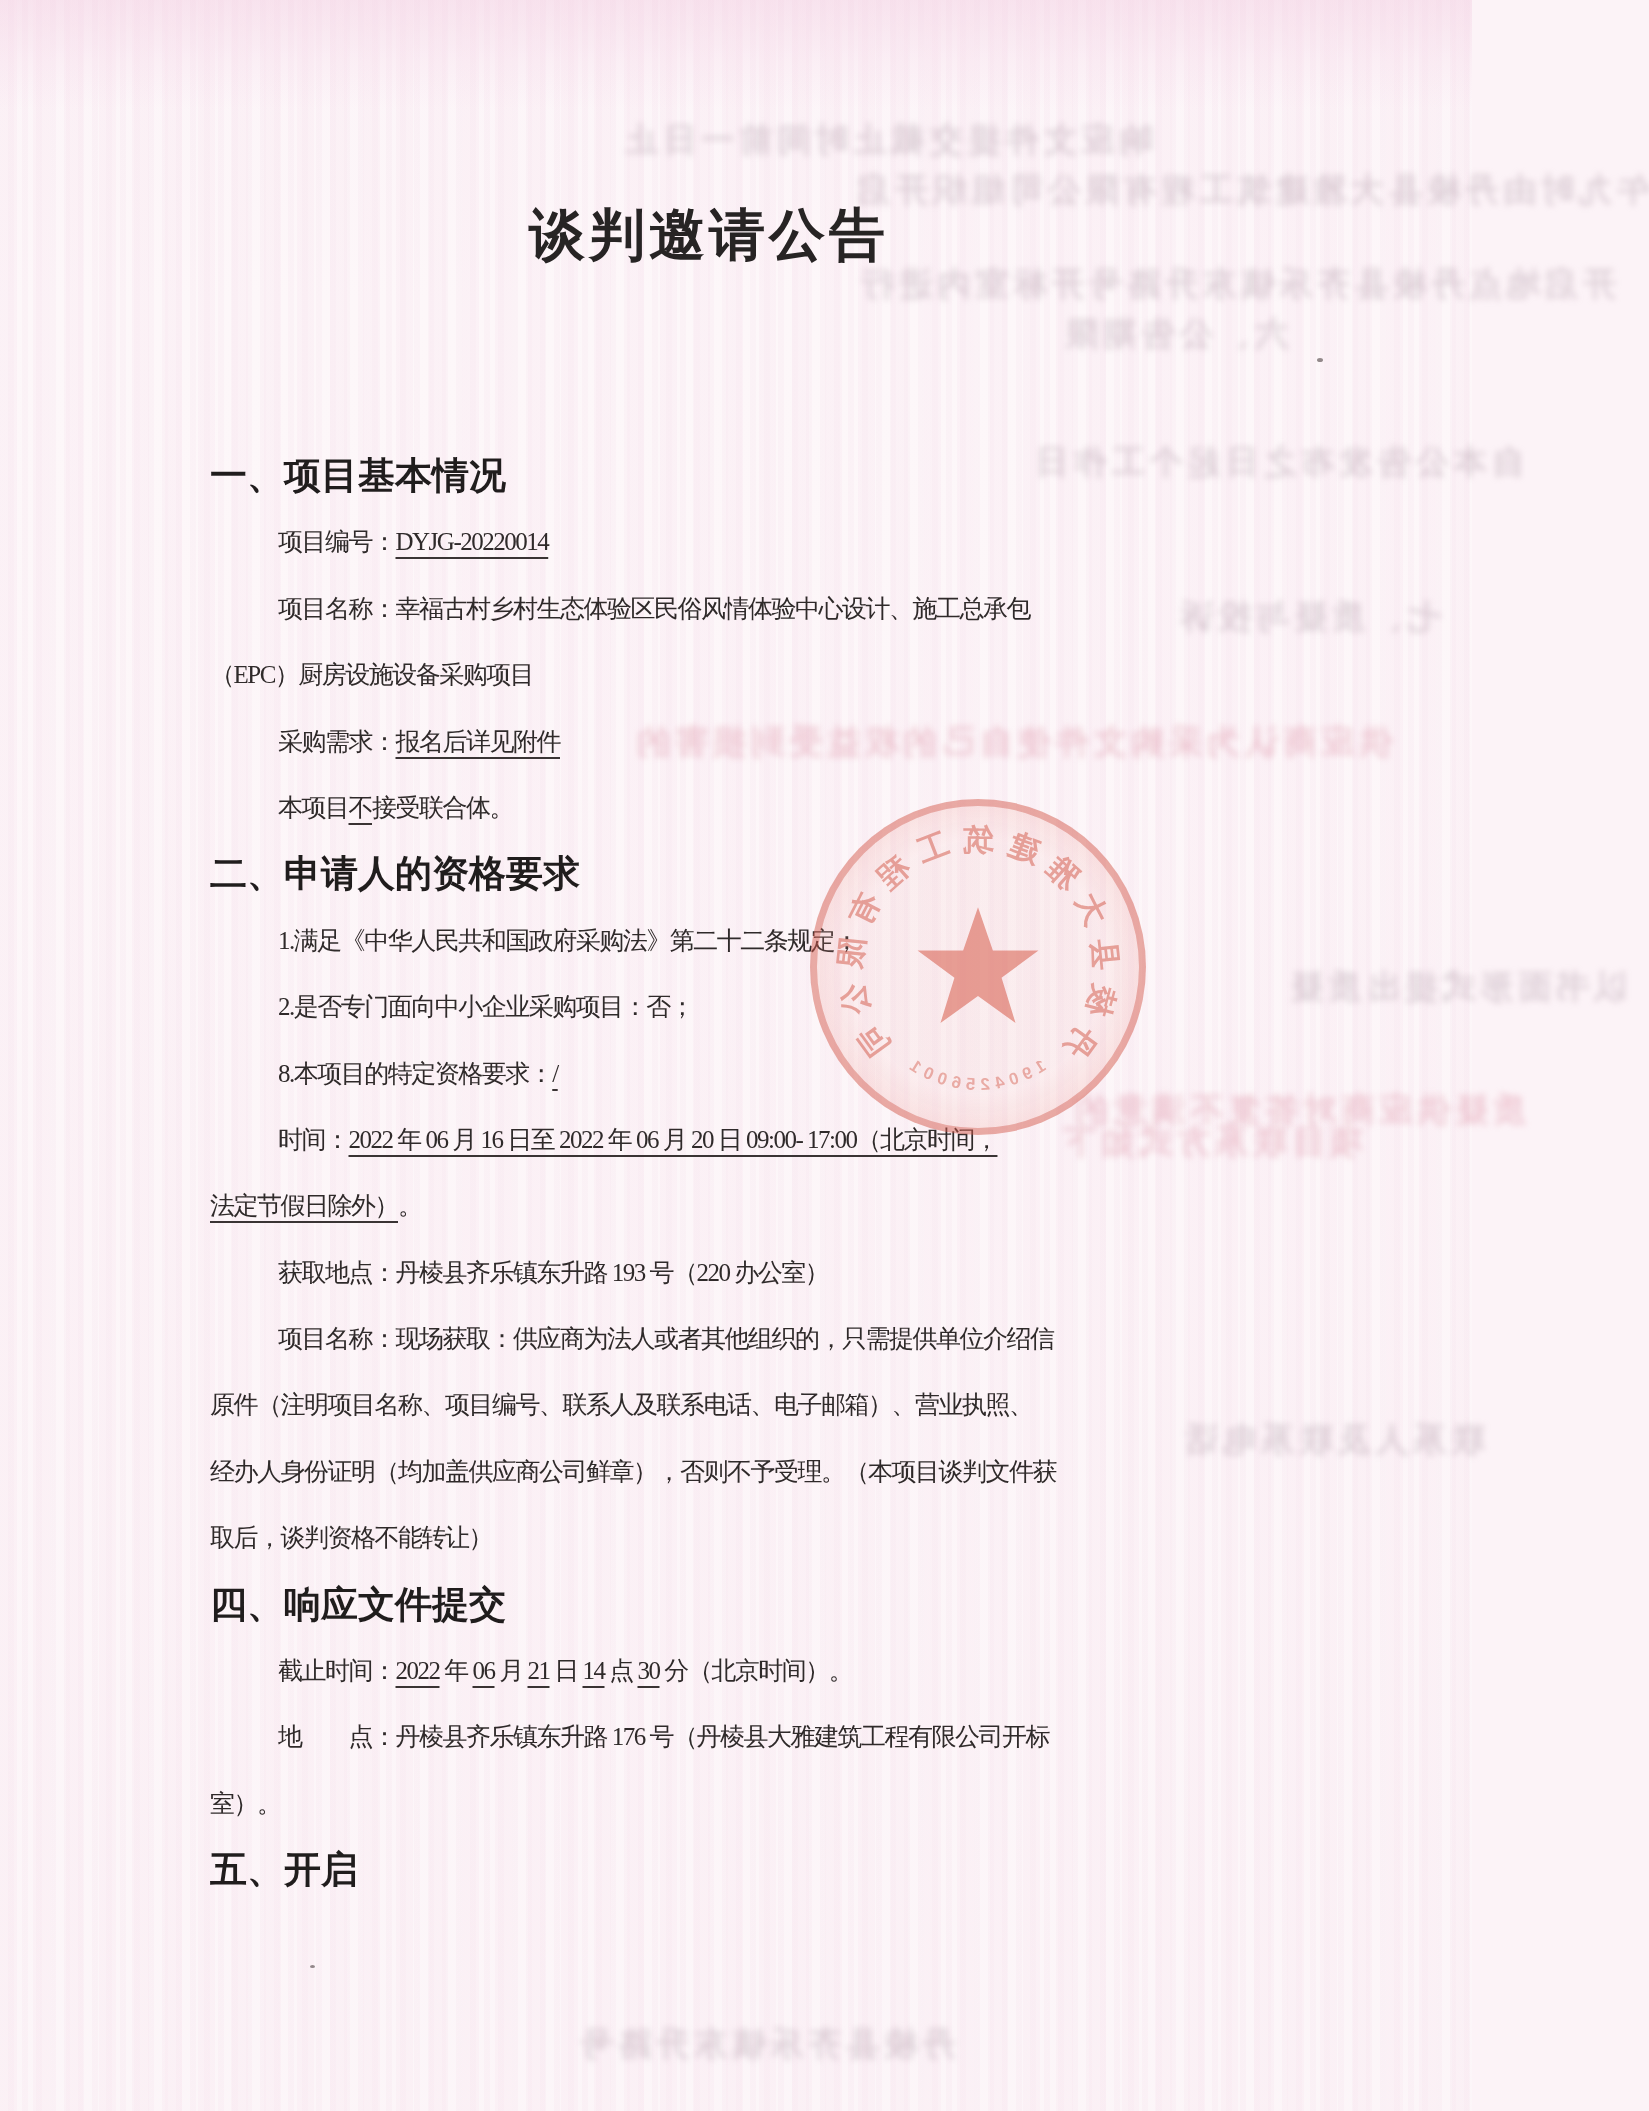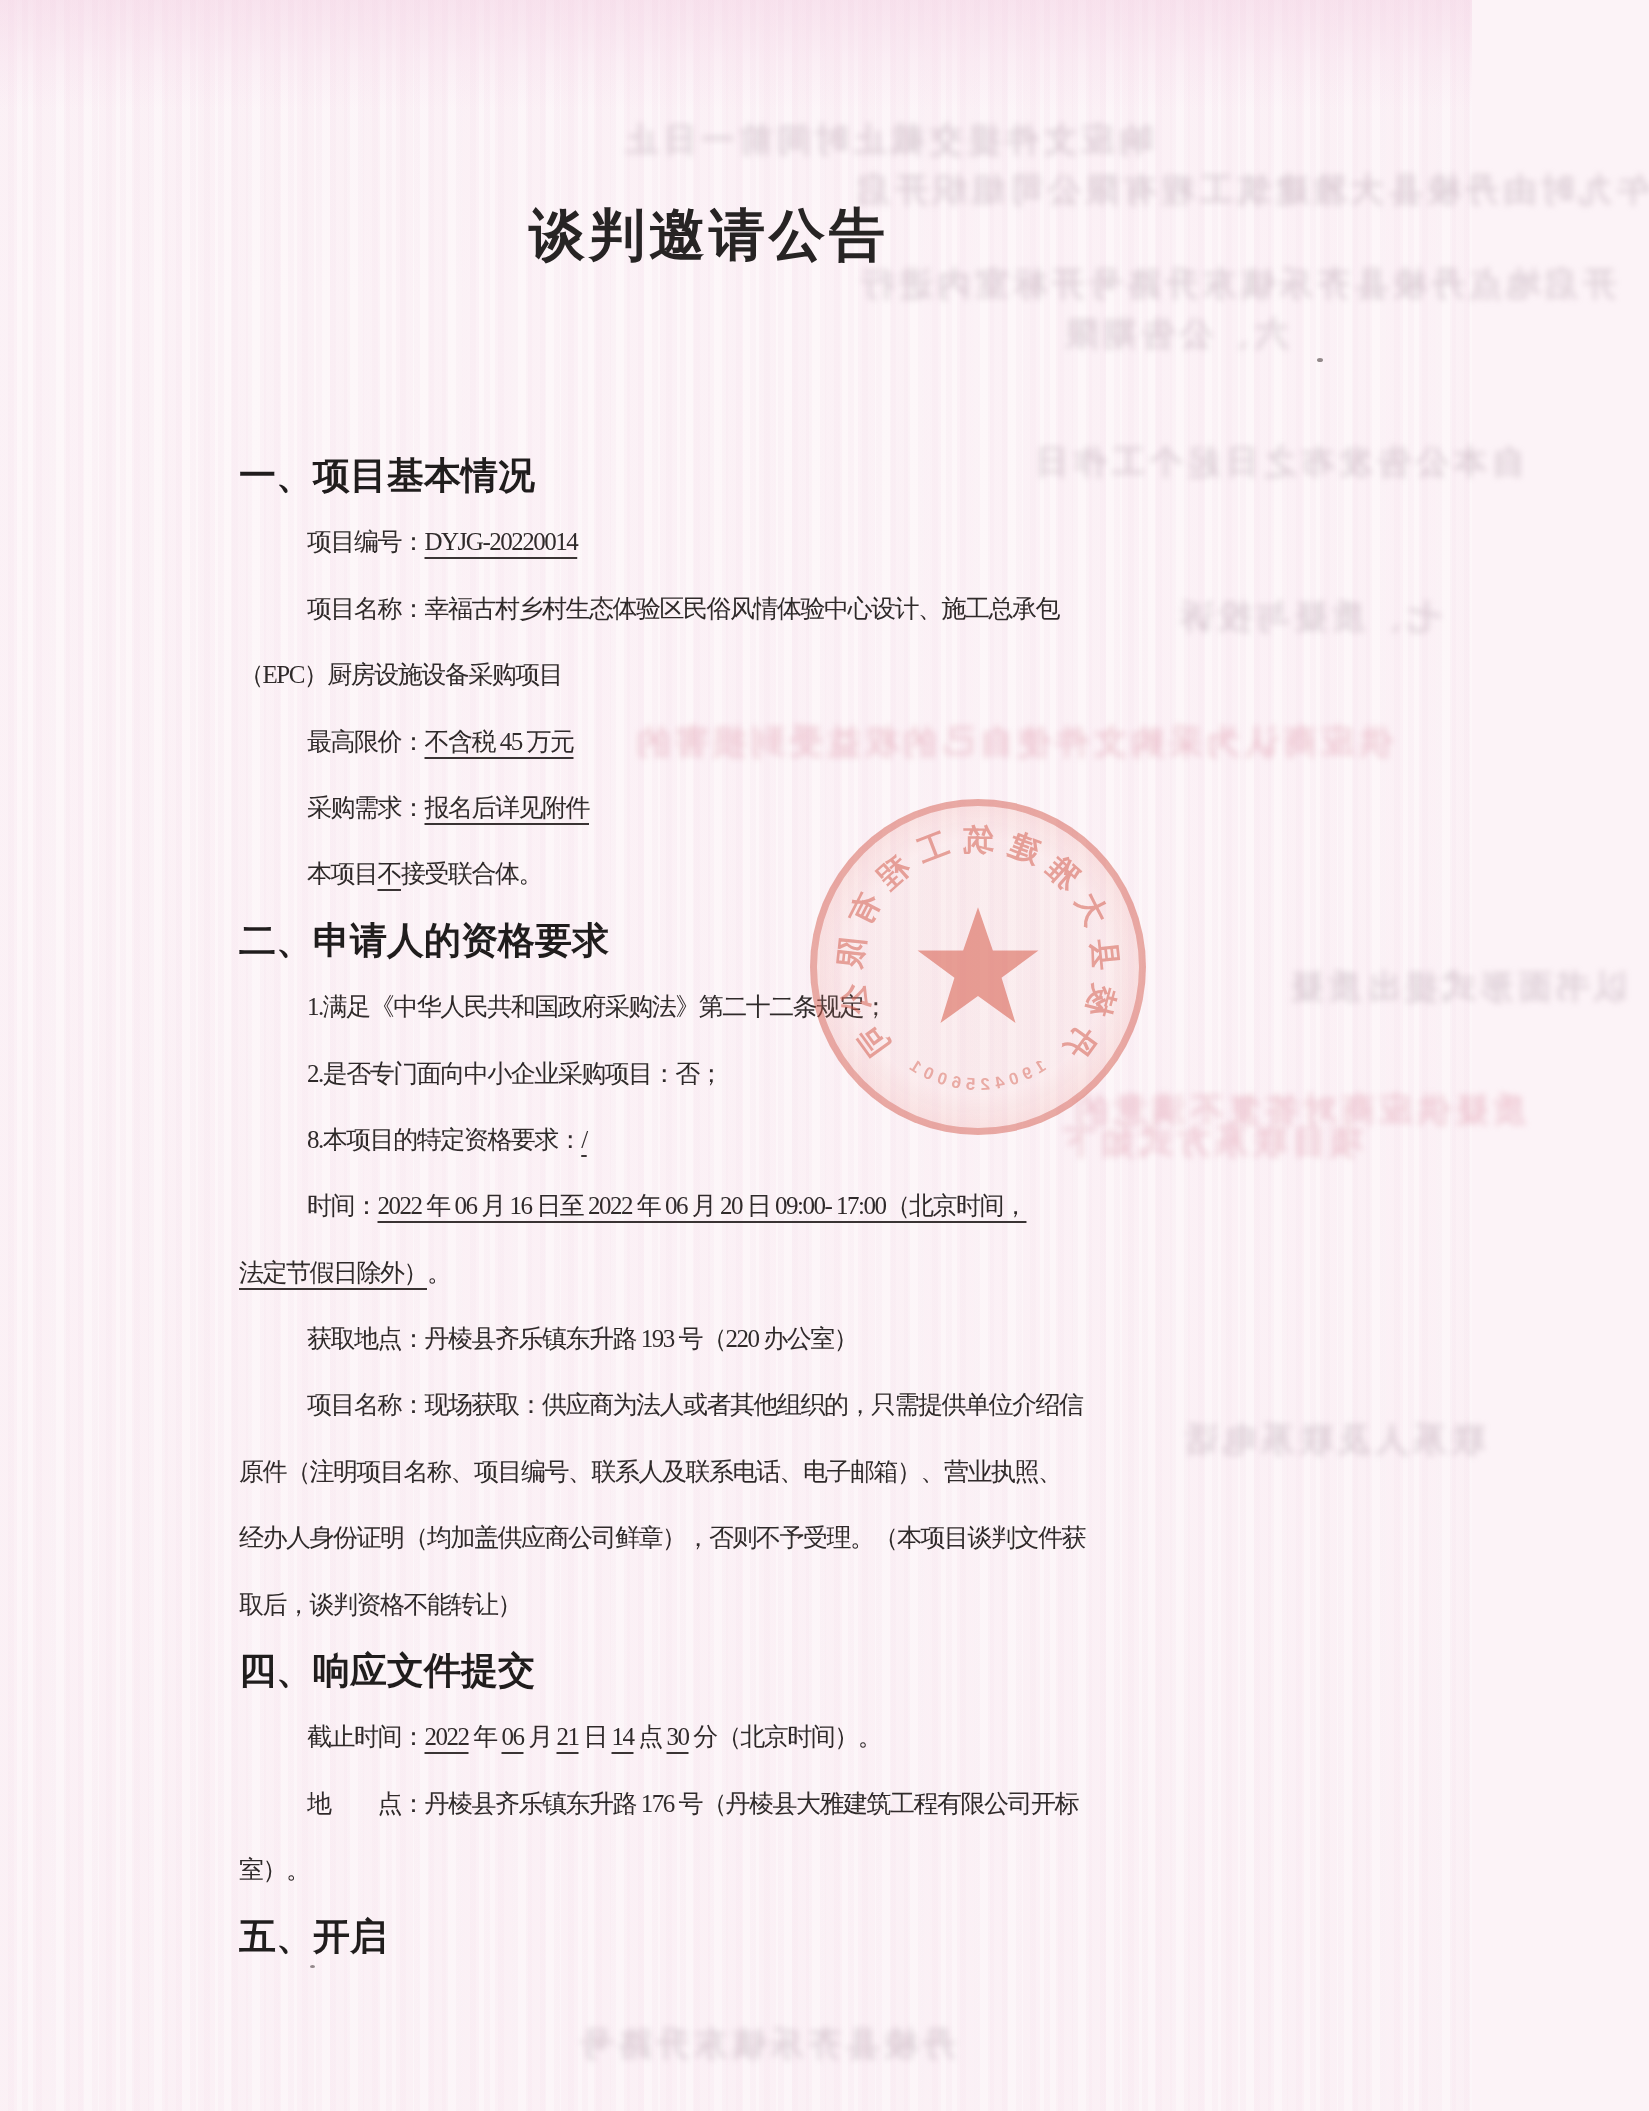--- a/index.html
+++ b/index.html
@@ -21,21 +21,21 @@
     pointer-events:none;
   }
   
   .title{
     position:absolute;top:198px;left:0;right:54px;
     text-align:center;
     font-family:"Liberation Sans","DejaVu Sans",sans-serif;
     font-weight:700;font-size:56px;letter-spacing:4px;color:#272424;
   }
   #doc-body{
-    position:absolute;top:443px;left:239px;width:1260px;
+    position:absolute;top:443px;left:210px;width:1260px;
     color:#2f2a2a;
   }
   .line{
     height:66.4px;line-height:66.4px;white-space:pre;
     font-size:25px;letter-spacing:-1.5px;
   }
   .line.indent{text-indent:68px;}
   .line.heading{
     font-family:"Liberation Sans","DejaVu Sans",sans-serif;
     font-weight:700;font-size:37px;color:#201d1d;letter-spacing:0;
@@ -94,21 +94,20 @@
 
 <div class="page">
 
   <div class="title">谈判邀请公告</div>
 
   <div id="doc-body">
       <div class="line heading"><span>一、项目基本情况</span></div>
       <div class="line body indent"><span>项目编号：</span><span class="u">DYJG-20220014</span></div>
       <div class="line body indent"><span>项目名称：幸福古村乡村生态体验区民俗风情体验中心设计、施工总承包</span></div>
       <div class="line body"><span>（EPC）厨房设施设备采购项目</span></div>
-      <div class="line body indent"><span>最高限价：</span><span class="u">不含税 45 万元</span></div>
       <div class="line body indent"><span>采购需求：</span><span class="u">报名后详见附件</span></div>
       <div class="line body indent"><span>本项目</span><span class="u">不</span><span>接受联合体。</span></div>
       <div class="line heading"><span>二、申请人的资格要求</span></div>
       <div class="line body indent"><span>1.满足《中华人民共和国政府采购法》第二十二条规定；</span></div>
       <div class="line body indent"><span>2.是否专门面向中小企业采购项目：否；</span></div>
       <div class="line body indent"><span>8.本项目的特定资格要求：</span><span class="u">/</span></div>
       <div class="line body indent"><span>时间：</span><span class="u">2022 年 06 月 16 日至 2022 年 06 月 20 日 09:00- 17:00（北京时间，</span></div>
       <div class="line body"><span class="u">法定节假日除外）</span><span>。</span></div>
       <div class="line body indent"><span>获取地点：丹棱县齐乐镇东升路 193 号（220 办公室）</span></div>
       <div class="line body indent"><span>项目名称：现场获取：供应商为法人或者其他组织的，只需提供单位介绍信</span></div>

